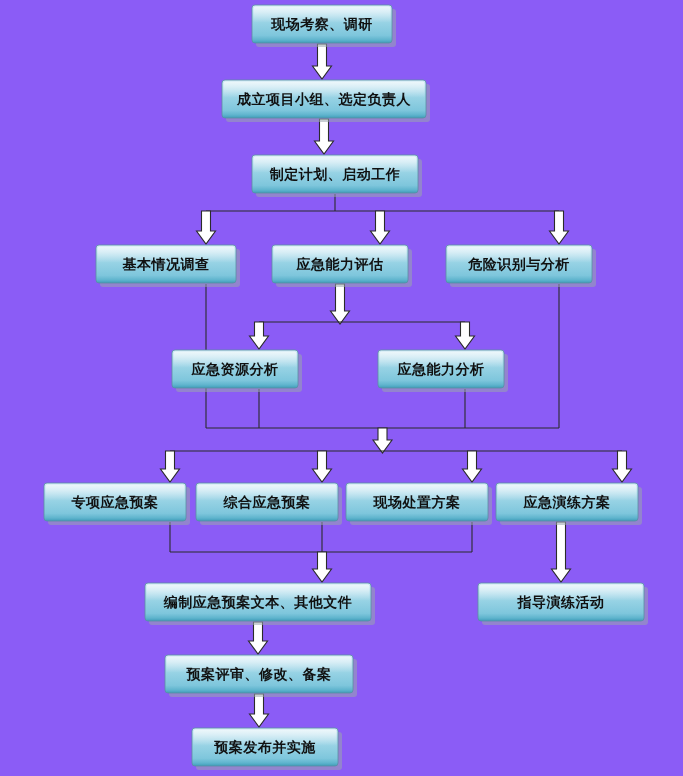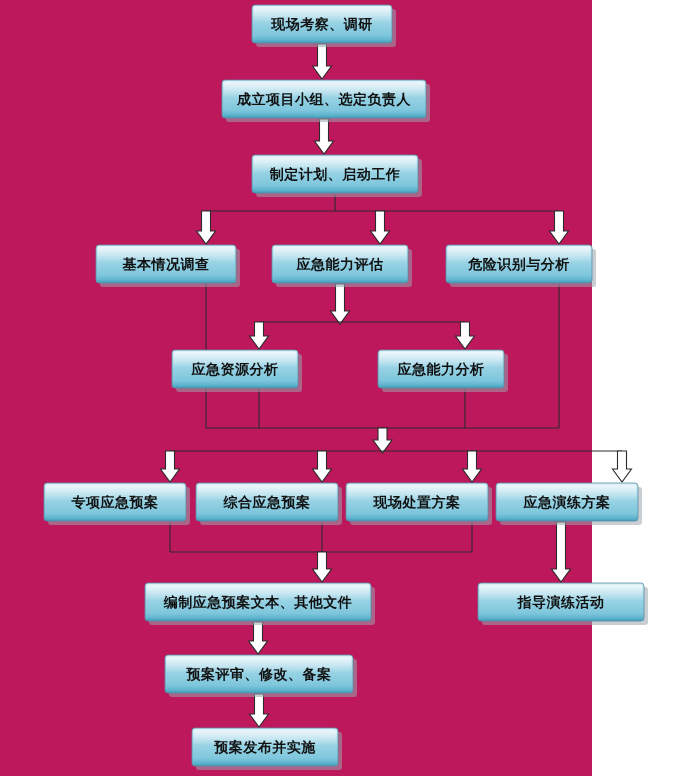--- a/index.html
+++ b/index.html
@@ -8,23 +8,23 @@
     background: #ffffff;
   }
   body {
     width: 683px;
     height: 776px;
     font-family: "Liberation Sans", "DejaVu Sans", sans-serif;
     overflow: hidden;
   }
   #chart-root {
     position: relative;
-    width: 592px;
+    width: 683px;
     height: 776px;
-    background: #be185d;
+    background: #8b5cf6;
   }
   svg#flow {
     position: absolute;
     left: 0;
     top: 0;
     width: 683px;
     height: 776px;
   }
   .node-label {
     font-family: "Liberation Sans", "DejaVu Sans", sans-serif;

